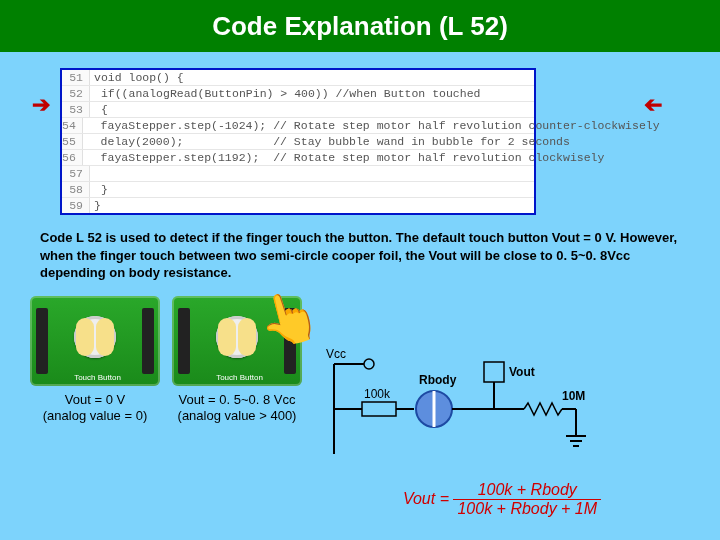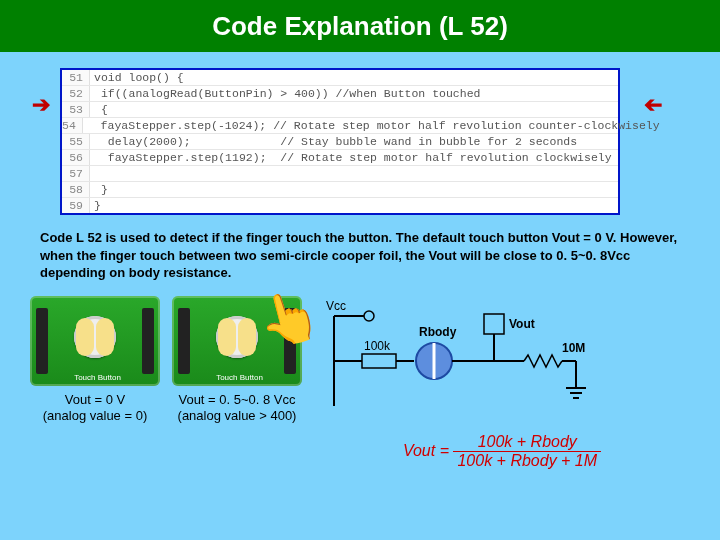--- a/index.html
+++ b/index.html
@@ -4,39 +4,39 @@
 <style>
   * { box-sizing: border-box; margin: 0; padding: 0; }
   body { width: 720px; height: 540px; font-family: Arial, Helvetica, sans-serif; background: #fff; overflow: hidden; }
   .slide { width: 720px; height: 540px; position: relative; background: #7dd3fc; }
   .title-bar { width: 100%; height: 52px; background: #008000; display: flex; align-items: center; justify-content: center; }
   .title-bar h1 { color: #fff; font-size: 26px; font-weight: bold; }
   .code-block-wrap { position: relative; margin: 16px 40px 10px 60px; }
   .arrow-left, .arrow-right { position: absolute; top: 24px; font-size: 22px; color: #c00000; font-weight: bold; }
   .arrow-left { left: -28px; }
   .arrow-right { right: 18px; }
-  .code-block { border: 2px solid #0015c9; width: 560px; background: #fff; font-family: "Courier New", monospace; font-size: 11.5px; color: #555; }
+  .code-block { border: 2px solid #0015c9; width: 476px; background: #fff; font-family: "Courier New", monospace; font-size: 11.5px; color: #555; }
   .code-row { display: flex; border-bottom: 1px solid #e6e6e6; }
   .code-row:last-child { border-bottom: none; align-items: center; }
   .lineno { width: 28px; text-align: right; padding: 1px 6px 1px 0; background: #fafafa; border-right: 1px solid #e0e0e0; color: #888; }
   .codetxt { padding: 1px 4px; flex: 1; white-space: pre; }
   .body-text { margin: 14px 24px 0 40px; font-size: 13px; font-weight: bold; color: #000; line-height: 1.35; }
   .figures { display: flex; align-items: flex-start; margin: 14px 30px 0 30px; gap: 12px; }
   .fig { text-align: center; }
   .board { width: 130px; height: 90px; background: linear-gradient(#2aa82a,#1a8a1a); border-radius: 6px; position: relative; margin: 0 auto 6px; box-shadow: inset 0 0 0 2px rgba(255,255,255,.25); }
   .pad { position:absolute; width:42px;height:42px;border-radius:50%;background:#eee;left:44px;top:20px; box-shadow: inset 0 0 0 3px #ccc, 0 1px 2px rgba(0,0,0,.4); }
   .pad::before,.pad::after{content:"";position:absolute;top:2px;width:18px;height:38px;background:#f7e08a;border-radius:18px;}
   .pad::before{left:2px;}
   .pad::after{right:2px;}
   .board-label { position:absolute;bottom:4px;left:5px;right:0;text-align:center;color:#fff;font-size:8px;}
   .conn { position:absolute; top:12px; width:12px;height:66px;background:#222;border-radius:2px;}
   .conn.l{left:6px;} .conn.r{right:6px;}
   .hand { position:absolute; right:-18px; top:-6px; font-size:50px; transform: rotate(-15deg); }
   .caption { font-size: 13px; line-height: 1.25; margin-top: 4px; }
-  .circuit { flex: 1; }
+  .circuit { flex: 1; margin-top: 48px; }
   .circuit svg { width: 290px; height: 130px; }
   .formula { font-style: italic; color: #d00000; font-size: 16px; margin-top: 4px; text-align:center;}
   .formula .frac { display:inline-block; vertical-align:middle; text-align:center; line-height:1;}
   .frac .num { display:block; border-bottom:1.5px solid #d00000; padding:0 4px 1px;}
   .frac .den { display:block; padding:1px 4px 0;}
   .circ-label { font-family: Arial; font-size: 12px; }
 </style>
 </head>
 <body>
 

